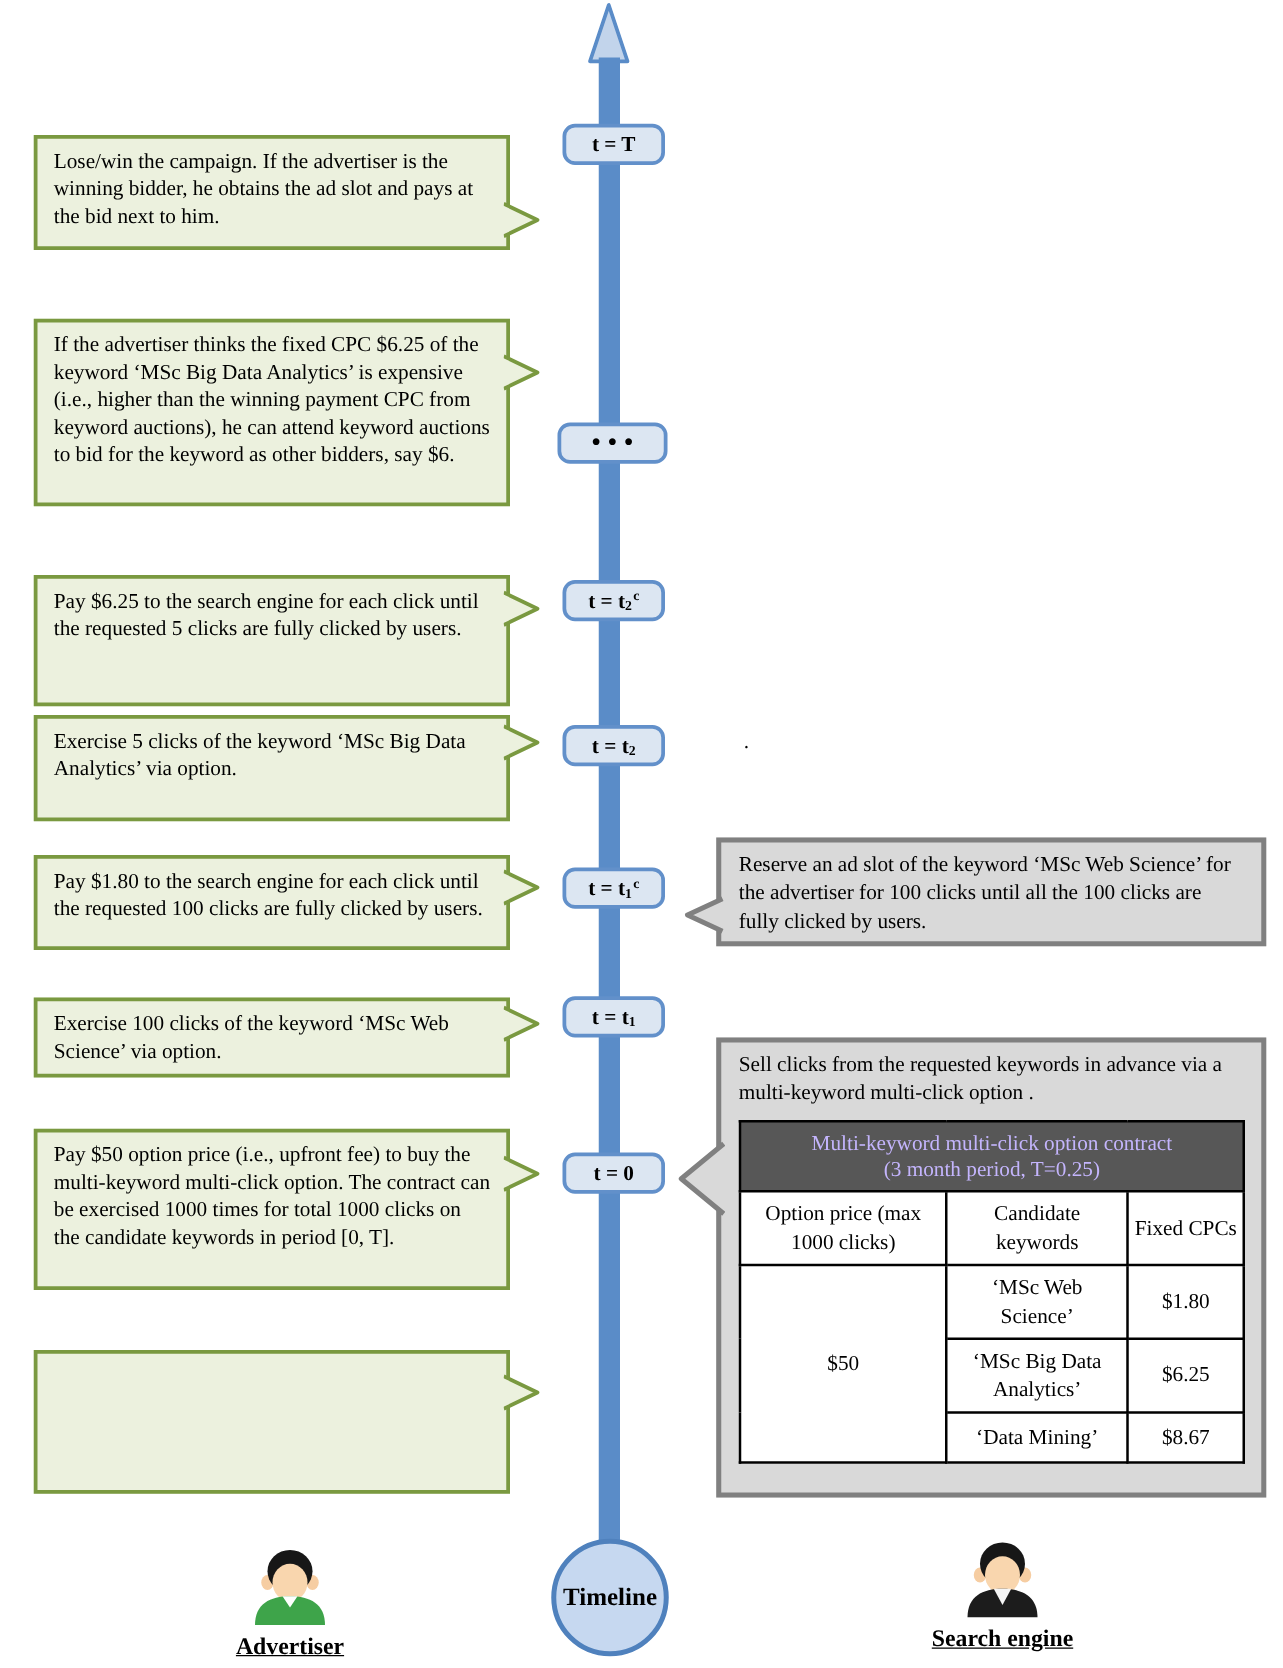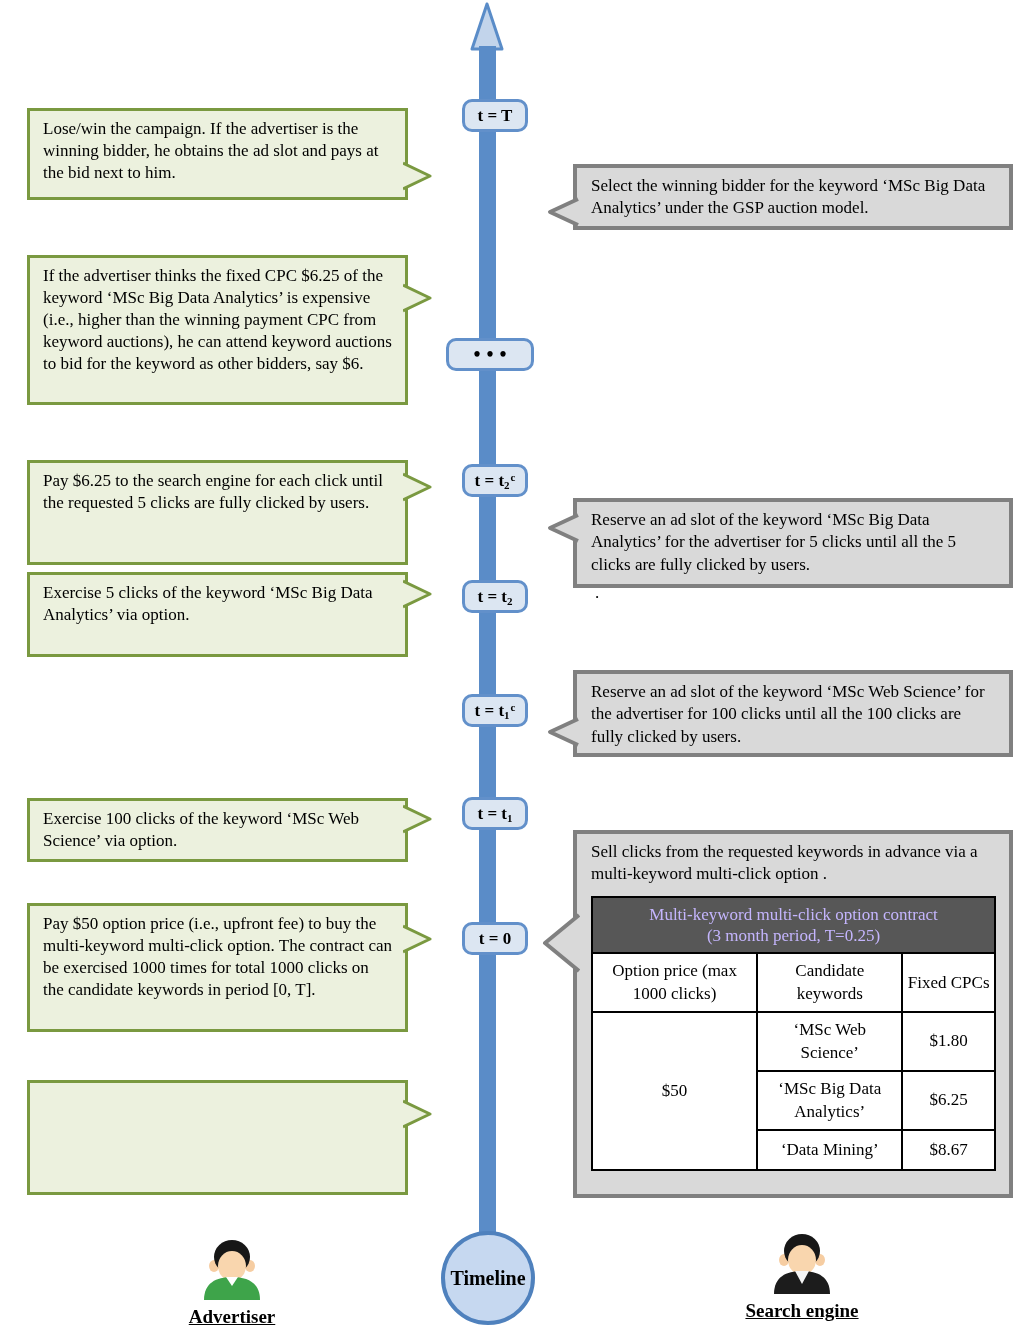--- a/index.html
+++ b/index.html
@@ -9,21 +9,21 @@
     overflow:hidden;
   }
 
   
   .axis {
     position:absolute; left:479px; top:46px; width:17px; height:1192px;
     background:#5a8cc8; z-index:1;
   }
   .arrowhead { position:absolute; left:461px; top:2px; z-index:1; }
   .node {
-    position:absolute; left:462px; width:66px; height:33px;
+    position:absolute; left:450px; width:82px; height:33px;
     background:#dce6f2; border:3px solid #6290ca; border-radius:10px;
     display:flex; align-items:center; justify-content:center;
     font-weight:bold; font-size:17px; z-index:2; box-sizing:border-box;
   }
   .node sub { font-size:11px; line-height:0; transform:translateY(4px); }
   .node sup { font-size:11px; line-height:0; transform:translateY(-4px); margin-left:1px; }
   .node-dots { left:446px; width:88px; }
   .node-dots .dots { font-size:20px; letter-spacing:6px; padding-left:6px; }
   .circle {
     position:absolute; left:441px; top:1231px; width:94px; height:94px;
@@ -138,20 +138,26 @@
       </svg>
   </div>
 
   <div class="callout-green" style="top:572px;height:85px">
     <div>Exercise 5 clicks of the keyword ‘MSc Big Data Analytics’ via option.</div>
     <svg class="tail tail-right" style="top:4px" width="30" height="30" viewBox="0 0 30 30">
         <path d="M0,2 L27,15 L0,28" fill="#ecf1de" stroke="#7a9940" stroke-width="3" stroke-linejoin="round"></path>
       </svg>
   </div>
 
+  <div class="callout-green" style="top:684px;height:76px">
+    <div>Pay $1.80 to the search engine for each click until the requested 100 clicks are fully clicked by users.</div>
+    <svg class="tail tail-right" style="top:8px" width="30" height="30" viewBox="0 0 30 30">
+        <path d="M0,2 L27,15 L0,28" fill="#ecf1de" stroke="#7a9940" stroke-width="3" stroke-linejoin="round"></path>
+      </svg>
+  </div>
 
   <div class="callout-green" style="top:798px;height:64px">
     <div>Exercise 100 clicks of the keyword ‘MSc Web Science’ via option.</div>
     <svg class="tail tail-right" style="top:3px" width="30" height="30" viewBox="0 0 30 30">
         <path d="M0,2 L27,15 L0,28" fill="#ecf1de" stroke="#7a9940" stroke-width="3" stroke-linejoin="round"></path>
       </svg>
   </div>
 
   <div class="callout-green" style="top:903px;height:129px">
     <div>Pay $50 option price (i.e., upfront fee) to buy the multi-keyword multi-click option. The contract can be exercised  1000 times for total 1000 clicks on the candidate keywords in period [0, T].</div>
@@ -159,33 +165,21 @@
         <path d="M0,2 L27,15 L0,28" fill="#ecf1de" stroke="#7a9940" stroke-width="3" stroke-linejoin="round"></path>
       </svg>
   </div>
 
   <div class="callout-green" style="top:1080px;height:115px">
     <svg class="tail tail-right" style="top:16px" width="30" height="30" viewBox="0 0 30 30">
         <path d="M0,2 L27,15 L0,28" fill="#ecf1de" stroke="#7a9940" stroke-width="3" stroke-linejoin="round"></path>
       </svg>
   </div>
 
-  <div class="callout-gray" style="top:164px;height:66px">
-    <div>Select the winning bidder for the keyword ‘MSc Big Data Analytics’ under the GSP auction model.</div>
-    <svg class="tail tail-left" style="top:28px" width="32" height="32" viewBox="0 0 32 32">
-        <path d="M31,3 L3,16 L31,29" fill="#d9d9d9" stroke="#808080" stroke-width="4" stroke-linejoin="round"></path>
-      </svg>
-  </div>
-
-  <div class="callout-gray" style="top:498px;height:90px">
-    <div>Reserve an ad slot of  the keyword ‘MSc Big Data Analytics’ for the advertiser for 5 clicks until all the 5 clicks are fully clicked by users.</div>
-    <svg class="tail tail-left" style="top:10px" width="32" height="32" viewBox="0 0 32 32">
-        <path d="M31,3 L3,16 L31,29" fill="#d9d9d9" stroke="#808080" stroke-width="4" stroke-linejoin="round"></path>
-      </svg>
-  </div>
+
 
   <div class="stray-dot">.</div>
 
   <div class="callout-gray" style="top:670px;height:87px">
     <div>Reserve an ad slot of  the keyword ‘MSc Web Science’ for the advertiser for 100 clicks until all the 100 clicks are fully clicked by users.</div>
     <svg class="tail tail-left" style="top:42px" width="32" height="32" viewBox="0 0 32 32">
         <path d="M31,3 L3,16 L31,29" fill="#d9d9d9" stroke="#808080" stroke-width="4" stroke-linejoin="round"></path>
       </svg>
   </div>
 

